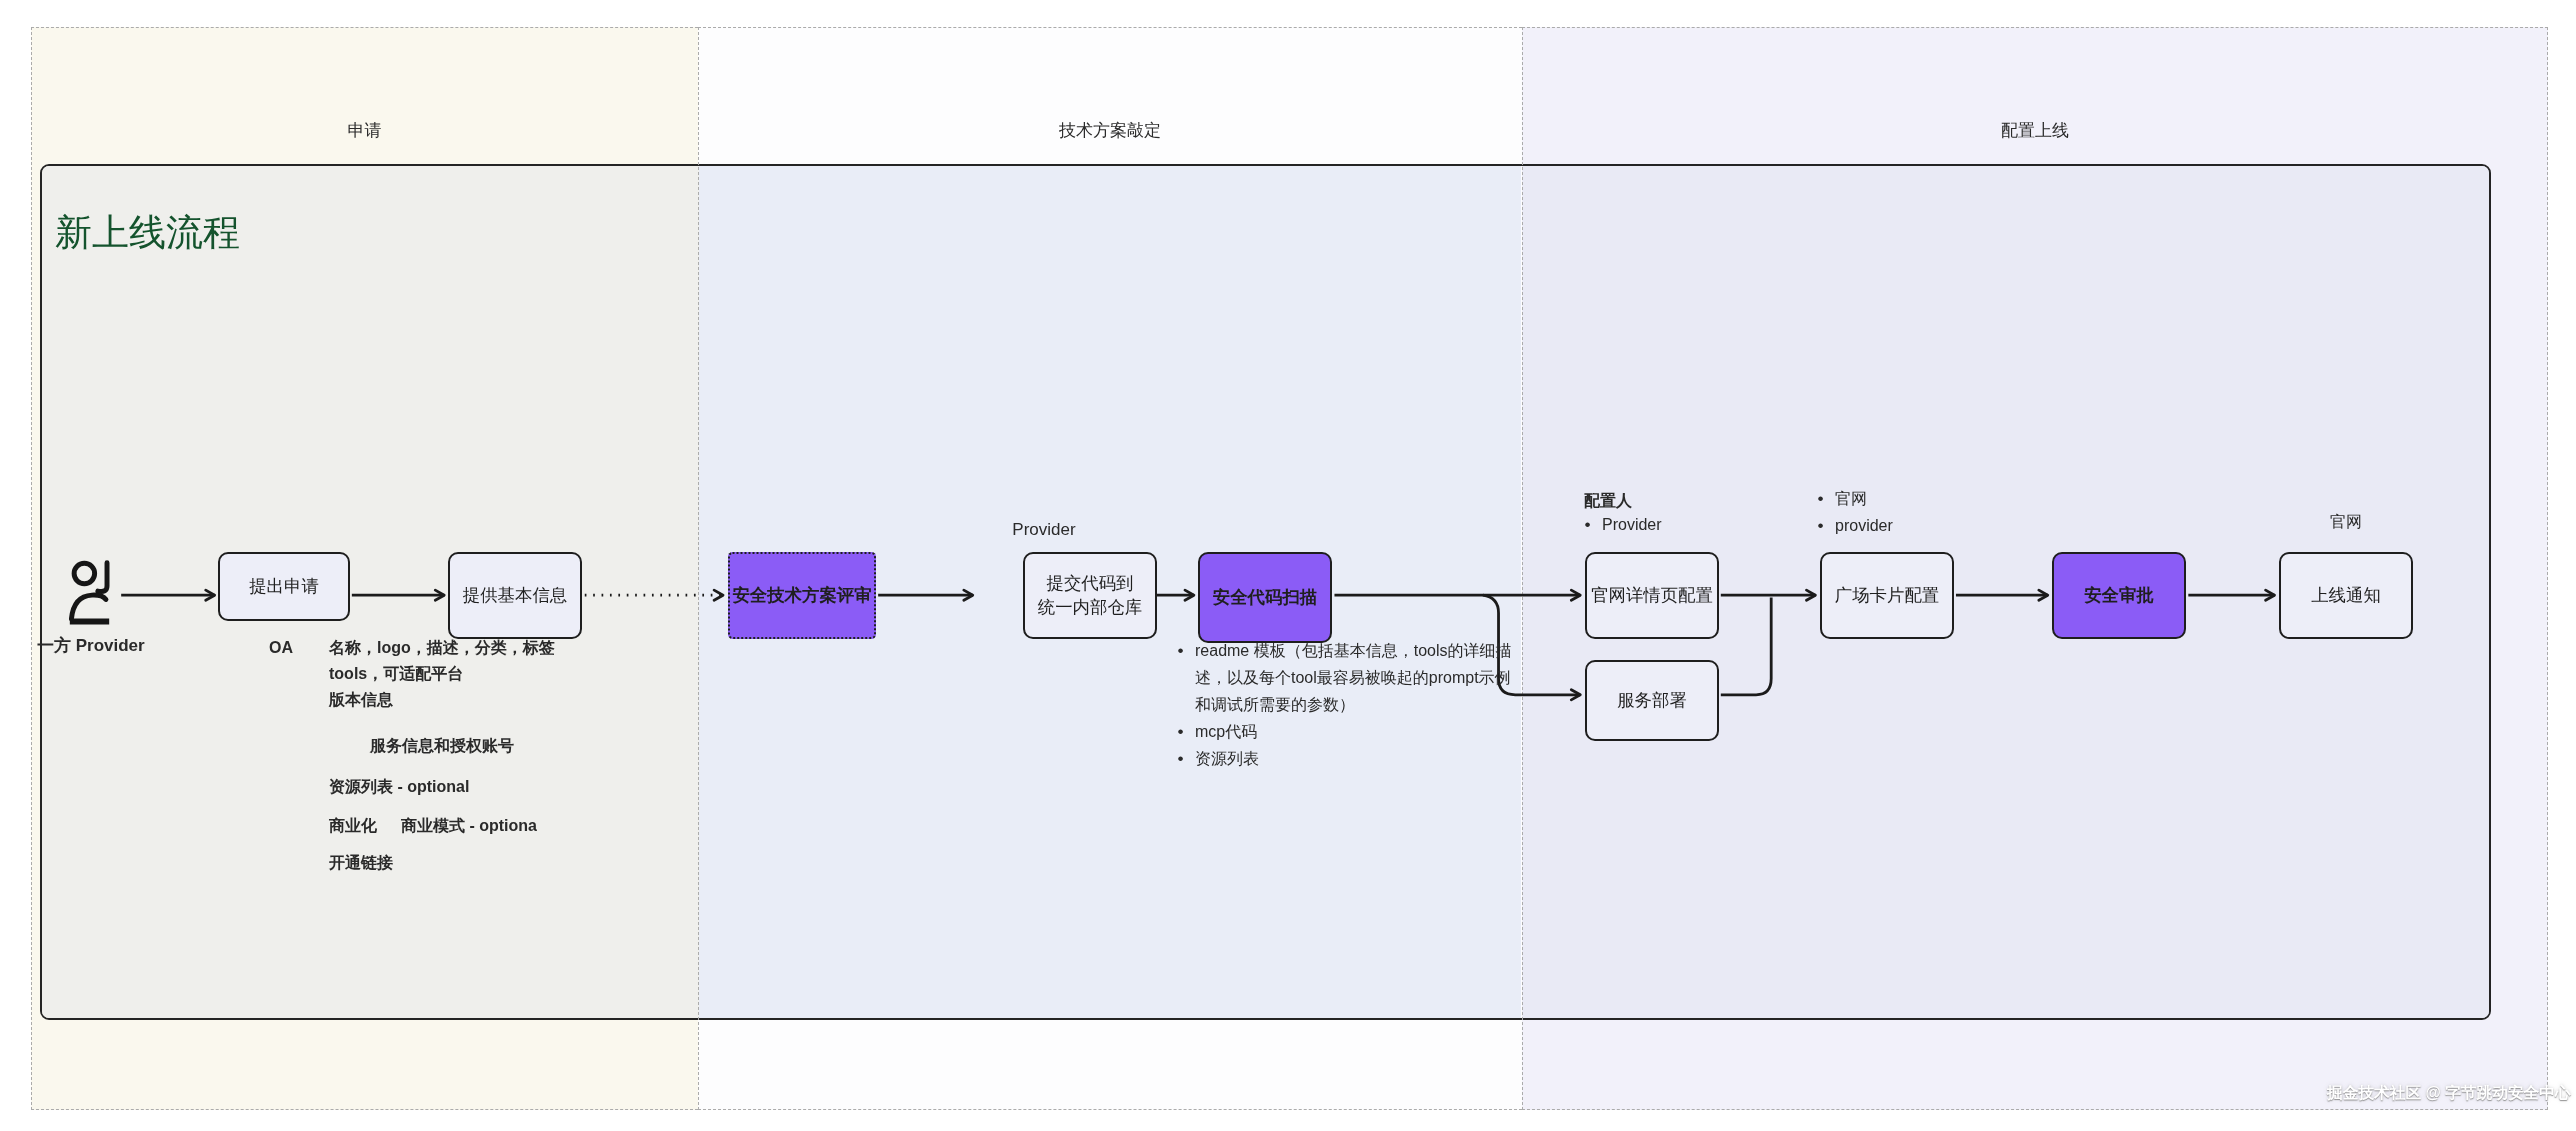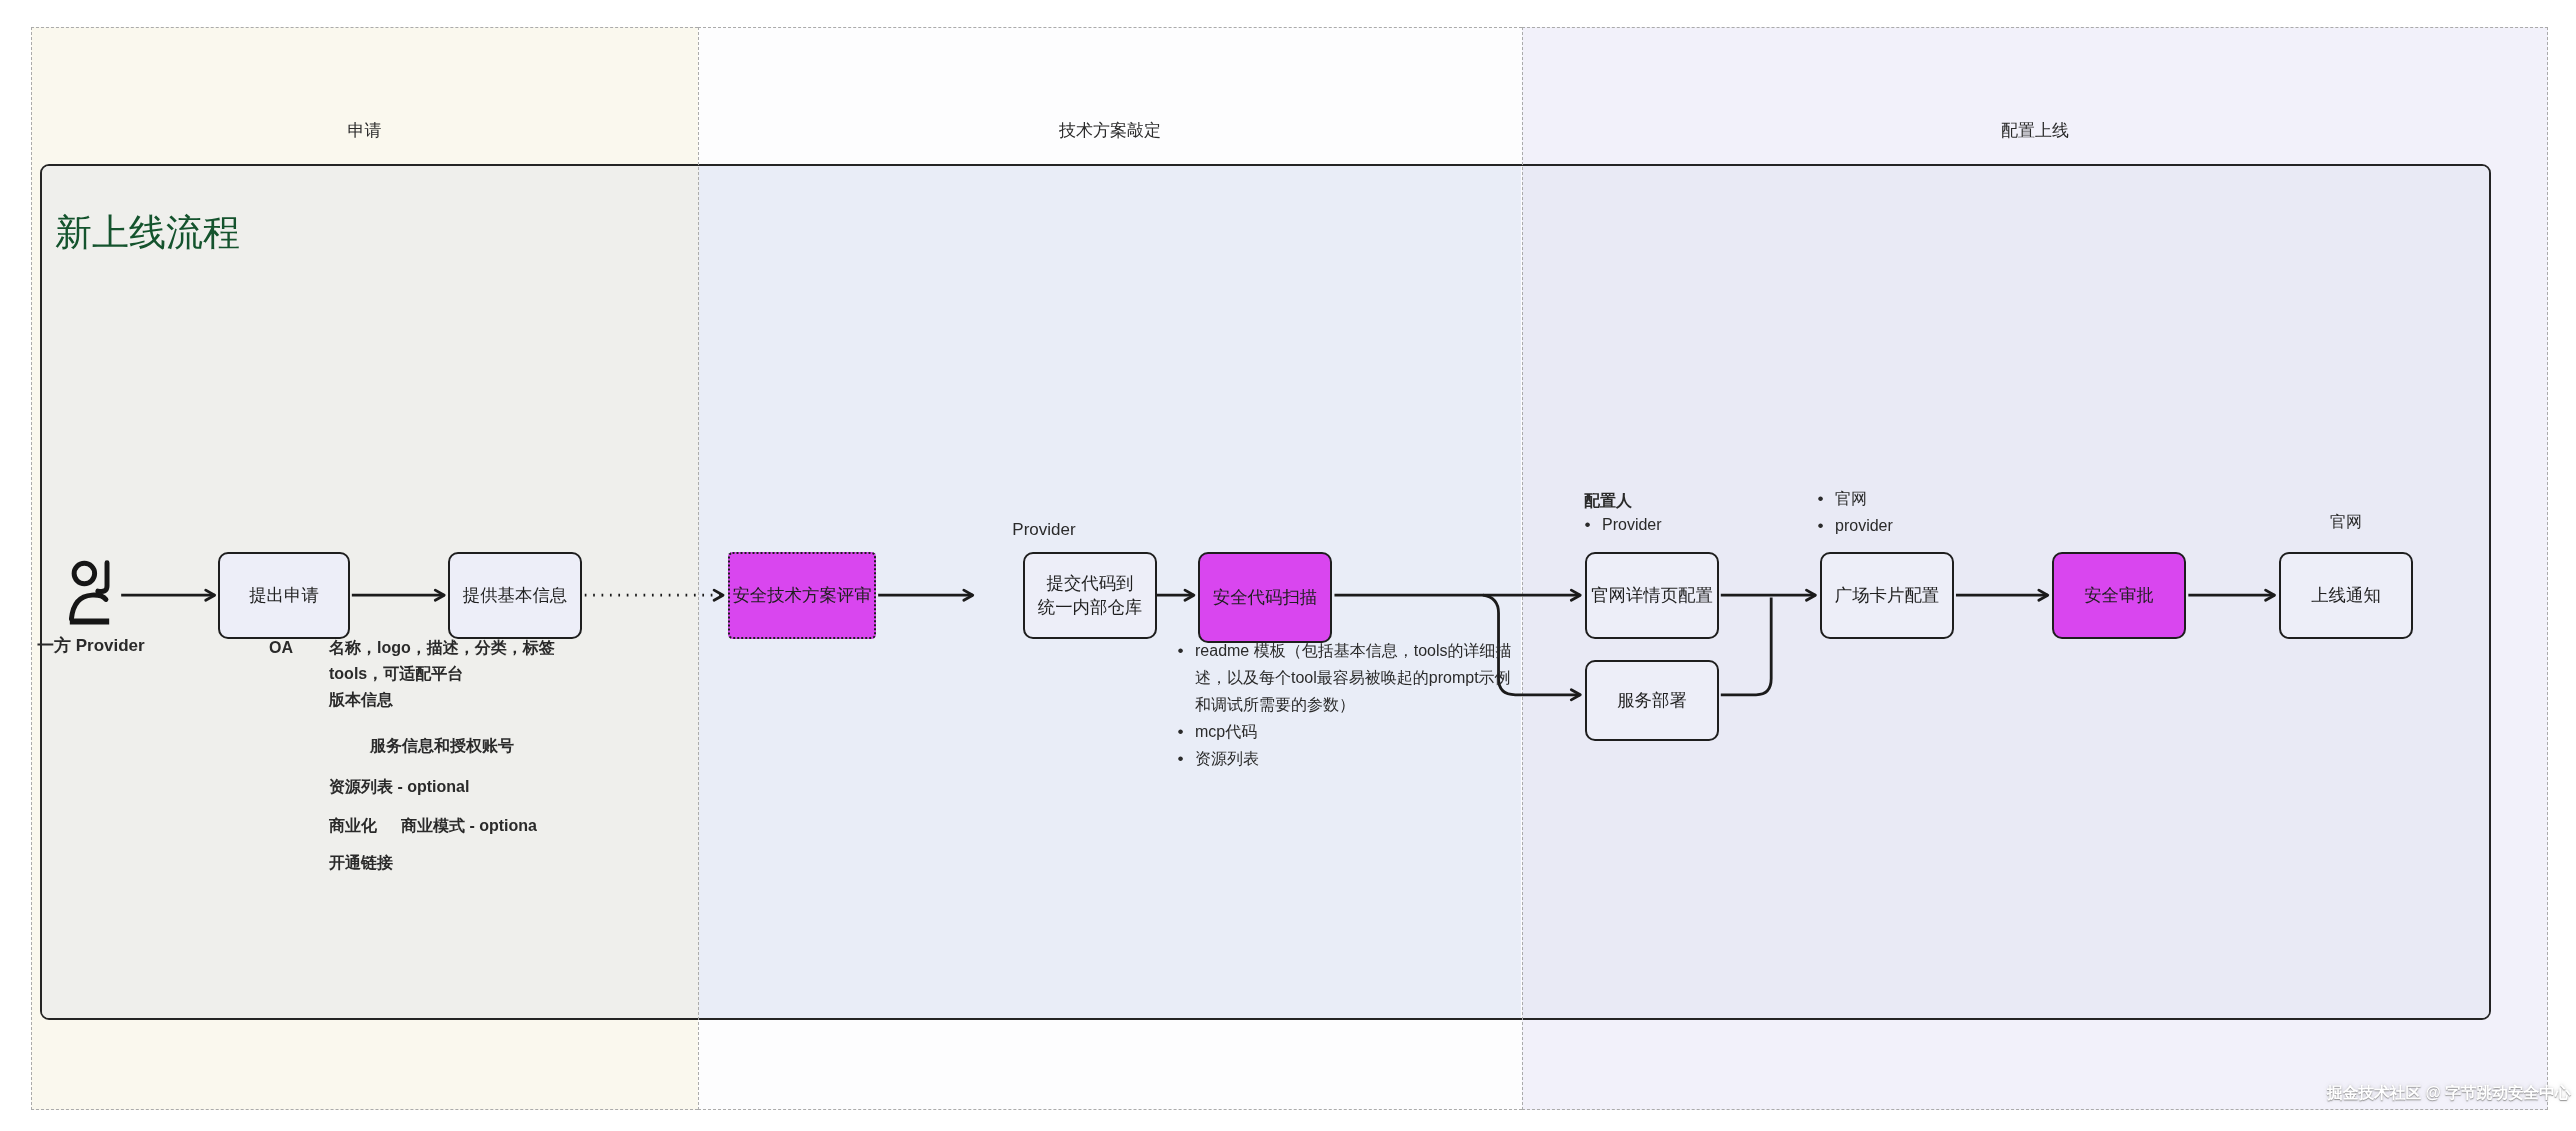--- a/index.html
+++ b/index.html
@@ -18,21 +18,21 @@
   .mainbox{position:absolute;left:40px;top:164px;width:2451px;height:856px;border:2.2px solid #242424;border-radius:9px;overflow:hidden;z-index:1;box-sizing:border-box;}
   .col{position:absolute;top:0;height:100%;}
   .col1{left:0;width:657px;background:#efefec;}
   .col2{left:657px;width:822px;background:#e9edf7;}
   .col3{left:1480px;width:971px;background:#e9eaf5;}
   .flow-title{position:absolute;left:55px;top:208px;font-size:37px;font-weight:500;color:#14532d;z-index:4;}
   
   .node{position:absolute;display:flex;align-items:center;justify-content:center;text-align:center;
         background:#edeef8;border:2.8px solid #1e1e1e;border-radius:10px;box-sizing:border-box;
         font-size:17.4px;line-height:1.35;color:#1f1f1f;z-index:4;}
-  .node.pink{background:#d946ef;}
+  .node.pink{background:#8b5cf6;font-weight:bold;}
   .node.dotted{border-style:dotted;border-radius:4.5px;}
   
   .small{position:absolute;font-size:16px;color:#2a2a2a;z-index:4;line-height:1.2;white-space:nowrap;font-weight:bold;}
   .floatlabel{position:absolute;font-size:17px;color:#2a2a2a;z-index:4;text-align:center;}
   .bullist{position:absolute;z-index:4;margin:0;padding:0;list-style:none;font-size:16px;color:#2a2a2a;}
   .bullist li{position:relative;padding-left:21px;line-height:27px;white-space:normal;}
   .bullist li::before{content:"•";position:absolute;left:3.4px;top:0;font-size:17.4px;}
   .wrapli{white-space:normal;}
   svg.connectors{position:absolute;left:0;top:0;z-index:3;pointer-events:none;}
   .actor-icon{position:absolute;left:66px;top:559px;z-index:4;}
@@ -83,21 +83,21 @@
   <path d="M1568 1063 H1737" stroke="#1b1b1b" stroke-width="5" fill="none" marker-end="url(#ah)"></path>
   <path d="M1988 1063 H2132" stroke="#1b1b1b" stroke-width="5" fill="none" marker-end="url(#ah)"></path>
   <path d="M2383 1063 H2822" stroke="#1b1b1b" stroke-width="5" fill="none" marker-end="url(#ah)"></path>
   <path d="M2648 1063 Q2676 1067 2676 1095 V1212 Q2676 1241 2706 1241 H2822" stroke="#1b1b1b" stroke-width="5" fill="none" marker-end="url(#ah)"></path>
   <path d="M3073 1241 H3136 Q3163 1241 3163 1212 V1067" stroke="#1b1b1b" stroke-width="5" fill="none"></path>
   <path d="M3073 1063 H3242" stroke="#1b1b1b" stroke-width="5" fill="none" marker-end="url(#ah)"></path>
   <path d="M3493 1063 H3657" stroke="#1b1b1b" stroke-width="5" fill="none" marker-end="url(#ah)"></path>
   <path d="M3908 1063 H4062" stroke="#1b1b1b" stroke-width="5" fill="none" marker-end="url(#ah)"></path>
 </svg>
 
-<div class="node" style="left:218px;top:552px;width:132px;height:87px;">提出申请</div>
+<div class="node" style="left:218px;top:552px;width:132px;height:69px;">提出申请</div>
 <div class="node" style="left:448px;top:552px;width:134px;height:87px;">提供基本信息</div>
 <div class="node pink dotted" style="left:728px;top:552px;width:148px;height:87px;">安全技术方案评审</div>
 <div class="node" style="left:977px;top:552px;width:134px;height:87px;flex-direction:column;margin-left:46px;">
   <span>提交代码到</span>
   <span>统一内部仓库</span>
 </div>
 <div class="node pink" style="left:1198px;top:552px;width:134px;height:91px;">安全代码扫描</div>
 <div class="node" style="left:1585px;top:552px;width:134px;height:87px;">官网详情页配置</div>
 <div class="node" style="left:1585px;top:660px;width:134px;height:81px;">服务部署</div>
 <div class="node" style="left:1820px;top:552px;width:134px;height:87px;">广场卡片配置</div>

